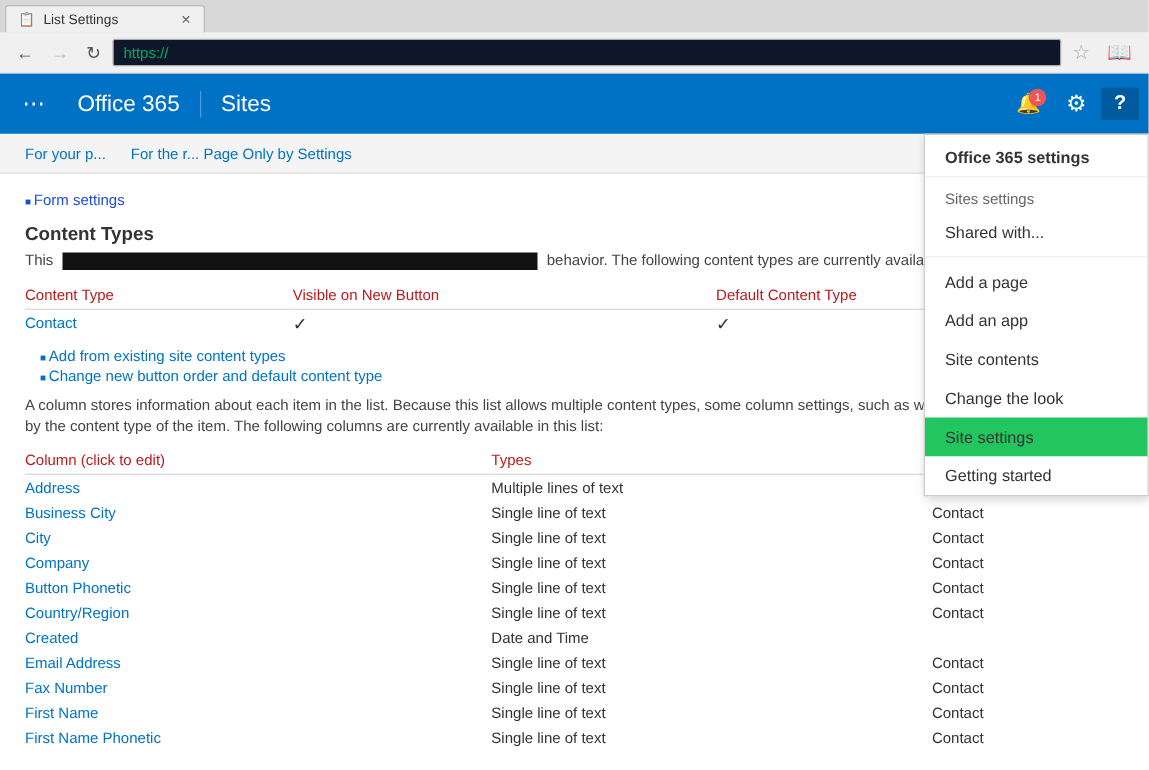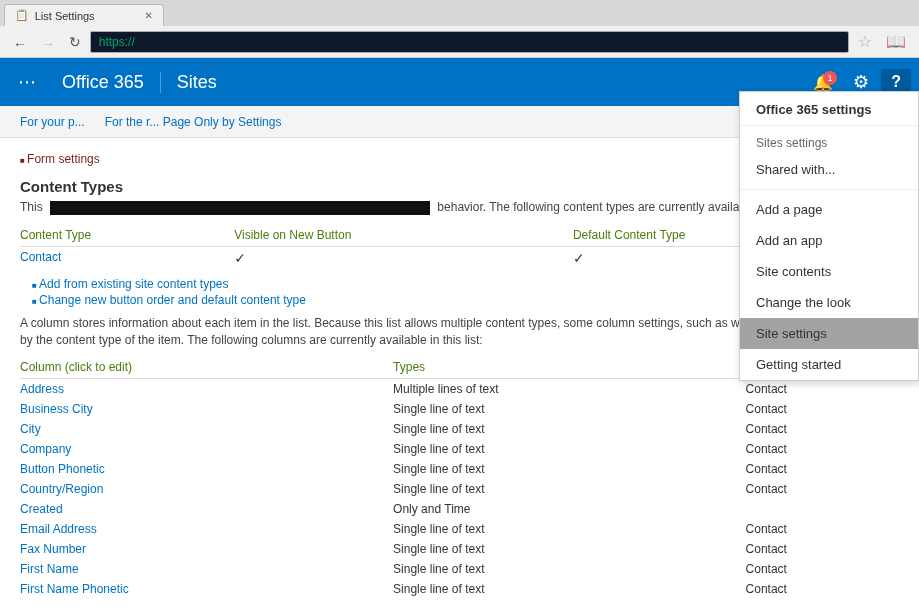--- a/index.html
+++ b/index.html
@@ -140,42 +140,42 @@
       color: #fff;
       font-size: 16px;
       font-weight: bold;
       padding: 4px 10px;
       cursor: pointer;
     }
 
     
     .dropdown-menu {
       position: absolute;
-      top: 33px;
+      top: 48px;
       right: 0;
       background: #fff;
       border: 1px solid #ccc;
       box-shadow: 2px 2px 8px rgba(0,0,0,0.2);
       z-index: 1000;
       min-width: 180px;
     }
     .dropdown-menu .menu-section-label {
       padding: 10px 16px 4px;
       font-size: 12px;
       color: #666;
       font-weight: 400;
     }
     .dropdown-menu .menu-item {
       padding: 8px 16px;
       cursor: pointer;
       color: #333;
       font-size: 13px;
     }
     .dropdown-menu .menu-item.active {
-      background: #a3a3a3;
+      background: #22c55e;
     }
     .dropdown-menu .menu-divider {
       height: 1px;
       background: #eee;
       margin: 4px 0;
     }
     .top-menu-item {
       padding: 10px 16px 8px;
       font-size: 13px;
       font-weight: 600;
@@ -208,21 +208,21 @@
       margin-left: auto;
       background: none;
       border: 1px solid #0072c6;
       color: #0072c6;
       padding: 2px 10px;
       font-size: 11px;
       cursor: pointer;
     }
 
     .form-settings-link {
-      color: #7f1d1d;
+      color: #1d4ed8;
       text-decoration: none;
       font-size: 12px;
       cursor: pointer;
       display: block;
       margin: 6px 0 12px;
     }
     .form-settings-link:before { content: '■ '; font-size: 8px; }
 
     .section-title {
       font-size: 15px;
@@ -246,21 +246,21 @@
       margin: 0 4px;
     }
 
     table.data-table {
       width: 100%;
       border-collapse: collapse;
       font-size: 12px;
     }
     table.data-table th {
       text-align: left;
-      color: #4d7c0f;
+      color: #b91c1c;
       font-weight: normal;
       border-bottom: 1px solid #ddd;
       padding: 4px 8px 4px 0;
     }
     table.data-table td {
       padding: 3px 8px 3px 0;
       color: #333;
       vertical-align: top;
     }
     table.data-table td:first-child {
@@ -412,21 +412,21 @@
       <td>Single line of text</td>
       <td>Contact</td>
     </tr>
         <tr>
       <td style="color:#0072c6;cursor:pointer">Country/Region</td>
       <td>Single line of text</td>
       <td>Contact</td>
     </tr>
         <tr>
       <td style="color:#0072c6;cursor:pointer">Created</td>
-      <td>Only and Time</td>
+      <td>Date and Time</td>
       <td></td>
     </tr>
         <tr>
       <td style="color:#0072c6;cursor:pointer">Email Address</td>
       <td>Single line of text</td>
       <td>Contact</td>
     </tr>
         <tr>
       <td style="color:#0072c6;cursor:pointer">Fax Number</td>
       <td>Single line of text</td>

